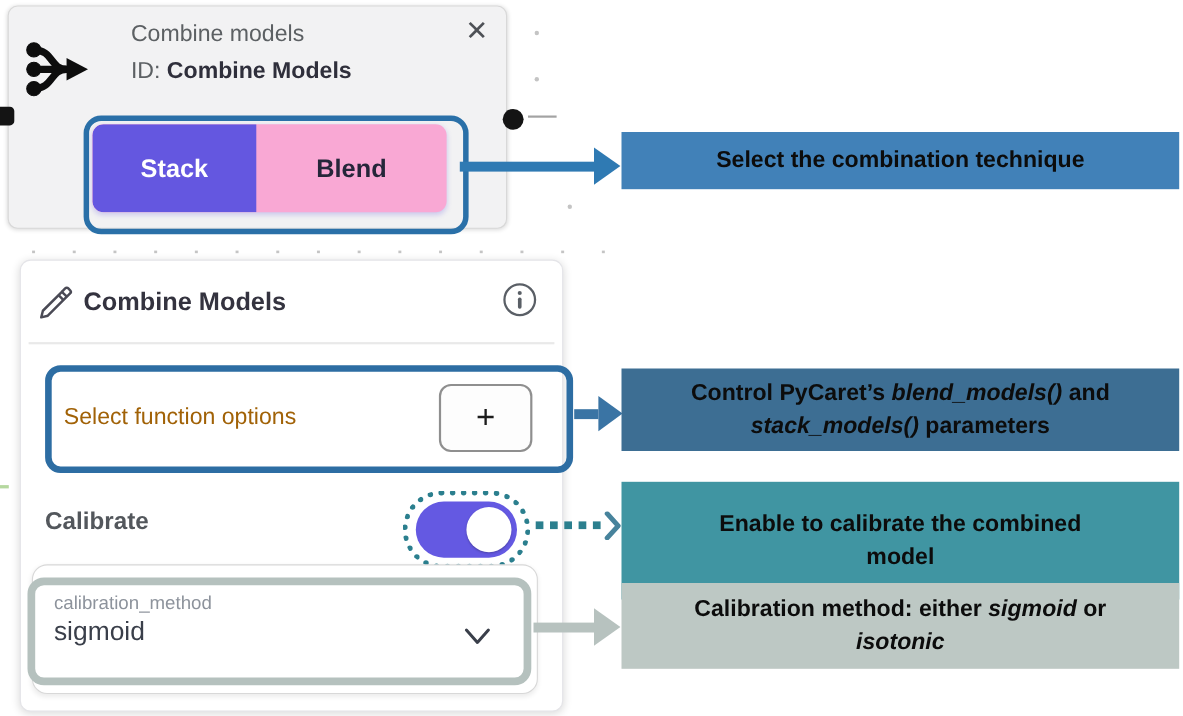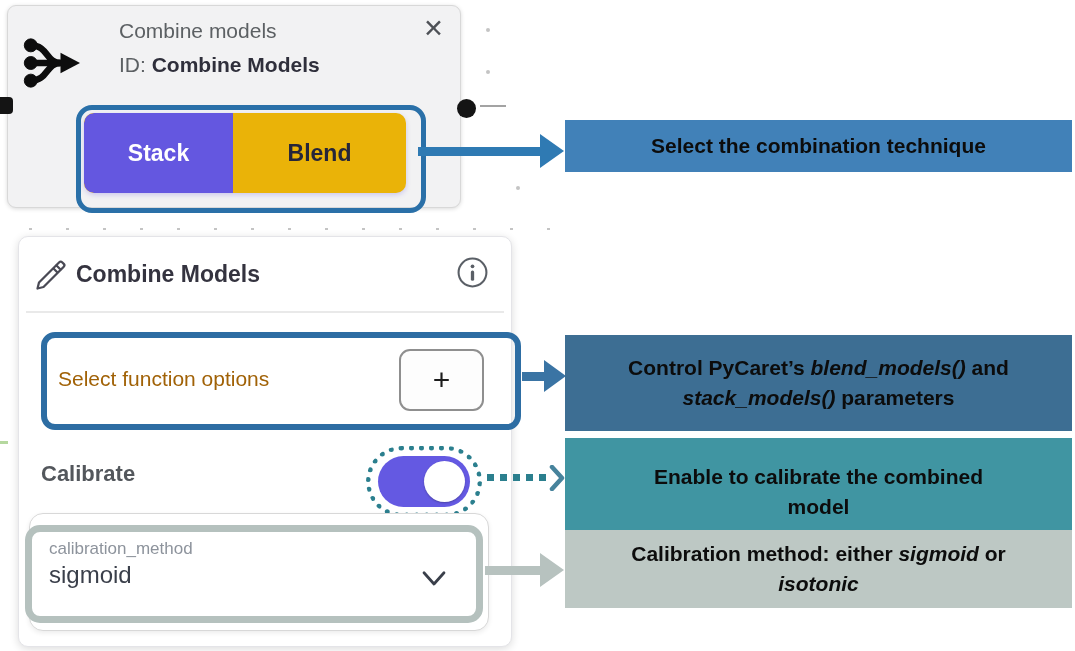--- a/index.html
+++ b/index.html
@@ -15,21 +15,21 @@
   .green-seg{height:3px;background:#b5d89f;}
 
   
   .node-card{left:7px;top:5px;width:452px;height:201px;background:#f2f2f3;
     border:1px solid #d8d8d8;border-radius:9px;box-shadow:0 1px 4px rgba(0,0,0,.15);}
   .node-title{left:111px;top:13px;font-size:21px;color:#5c6063;}
   .node-id{left:111px;top:47px;font-size:21px;color:#5c6063;}
   .node-id b{color:#2f2f3b;}
   .close-x{right:16px;top:10px;font-size:25px;color:#4e5156;line-height:1;cursor:default;}
   .seg-ring{left:68px;top:99px;width:340px;height:98px;border:5px solid #2a70a8;border-radius:16px;}
-  .seg-ctrl{left:76px;top:107px;width:322px;height:80px;background:#eab308;border-radius:10px;
+  .seg-ctrl{left:76px;top:107px;width:322px;height:80px;background:#f9a8d4;border-radius:10px;
     display:flex;overflow:hidden;box-shadow:0 2px 5px rgba(90,80,220,.25);}
   .seg-opt{display:flex;align-items:center;justify-content:center;font-weight:bold;font-size:23px;}
   .seg-stack{flex:0 0 149px;background:#6457e0;color:#fff;border-radius:10px 0 0 10px;}
   .seg-blend{flex:1;color:#26263a;}
   .port-left{left:0;top:97px;width:13px;height:17px;background:#141414;border-radius:0 4px 4px 0;}
   .port-right{left:457px;top:99px;width:19px;height:19px;background:#141414;border-radius:50%;}
   .conn-line{left:480px;top:105px;width:26px;height:2px;background:#a3a3a3;}
 
   
   .shaft{height:9px;}
@@ -41,21 +41,21 @@
   .arrow4-shaft{left:485px;top:566px;width:55px;background:#b7c2bf;}
   .arrow4-head{left:540px;top:553px;border-left:24px solid #b7c2bf;}
   .dot-sq{width:7px;height:7px;background:#2b7f8e;top:474px;}
 
   
   .ann{left:565px;width:507px;display:flex;flex-direction:column;align-items:center;
     justify-content:center;font-weight:bold;font-size:21px;color:#0c0c0c;text-align:center;
     line-height:30px;}
   .ann .it{font-style:italic;}
   .ann1{top:120px;height:52px;background:#4181b8;}
-  .ann2{top:335px;height:96px;background:#3d6e93;}
+  .ann2{top:335px;height:75px;background:#3d6e93;}
   .ann3{top:438px;height:107px;background:#4095a2;}
   .ann4{top:530px;height:78px;background:#bdc8c4;}
 
   
   .panel{left:18px;top:236px;width:492px;height:409px;background:#fff;border:1px solid #e4e4e8;
     border-radius:10px;box-shadow:0 2px 8px rgba(0,0,0,.14);}
   .panel-title{left:57px;top:24px;font-size:23px;font-weight:bold;color:#34333f;}
   .divider{left:7px;top:74px;width:478px;height:2px;background:#e9e9e9;}
   .func-ring{left:22px;top:95px;width:480px;height:98px;border:6px solid #2d6da3;border-radius:14px;box-sizing:border-box;}
   .func-placeholder{left:39px;top:130px;font-size:21px;color:#a16207;}

